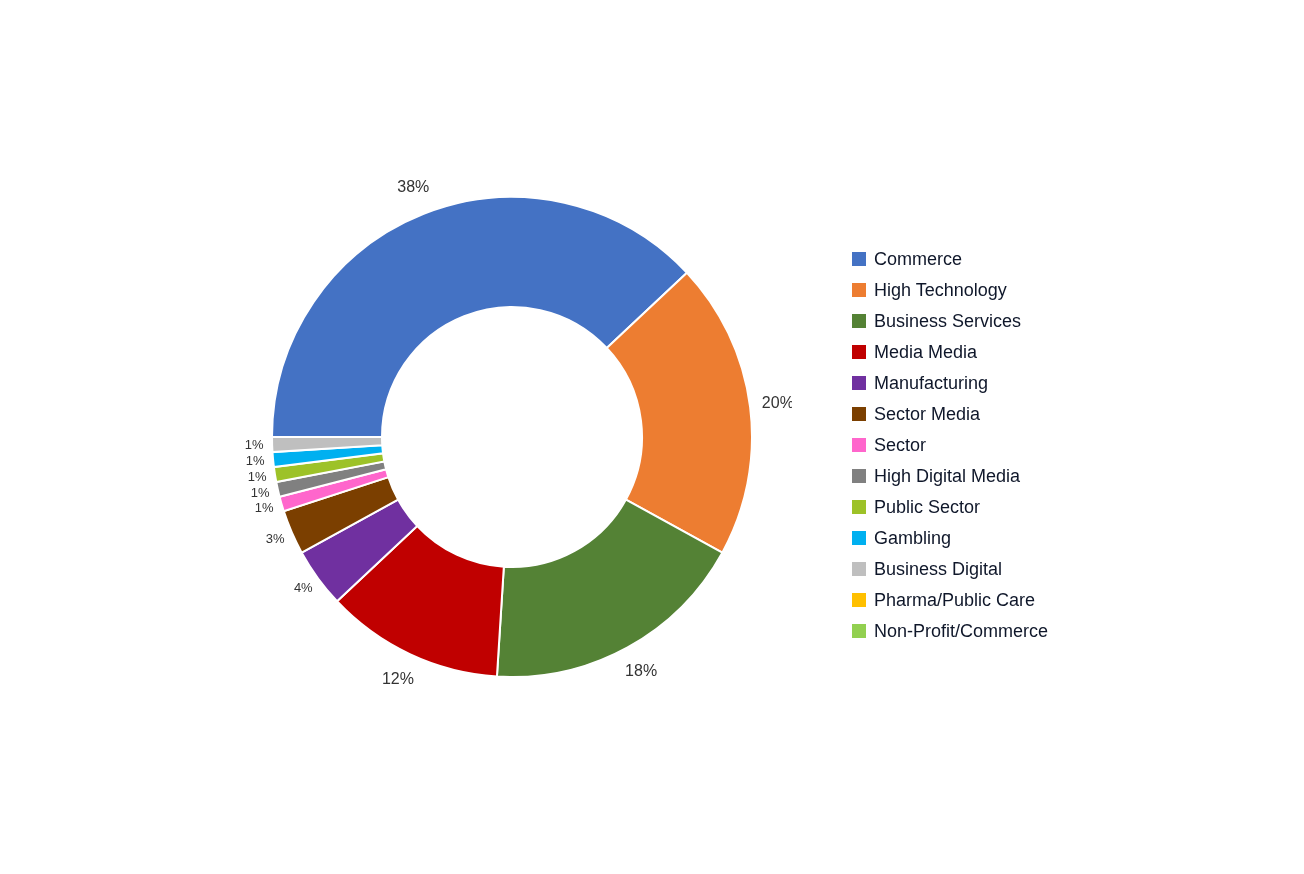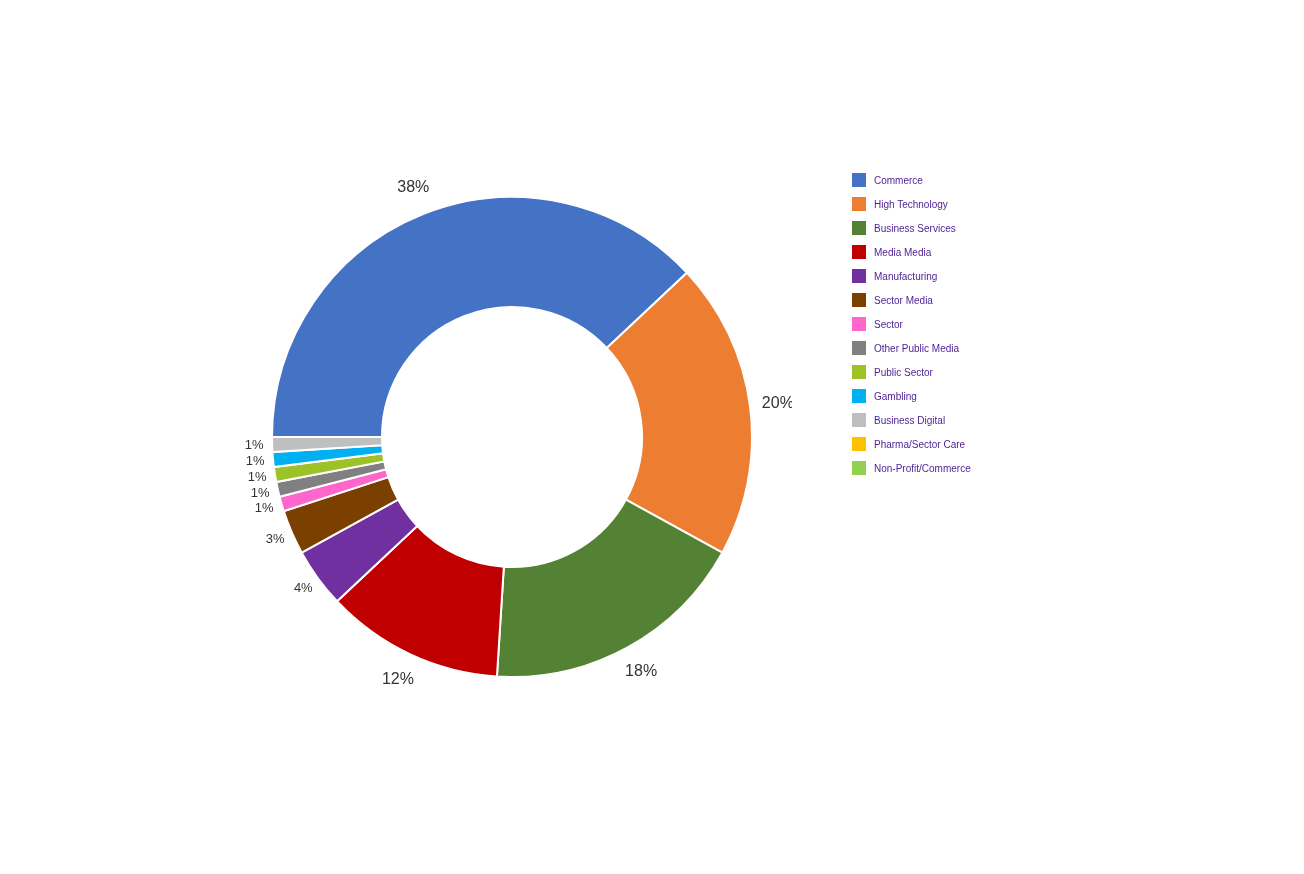--- a/index.html
+++ b/index.html
@@ -7,21 +7,21 @@
       background: #fff;
       font-family: Arial, sans-serif;
       width: 1304px;
       height: 874px;
       display: flex;
       align-items: center;
       justify-content: center;
     }
     .chart-container {
       display: flex;
-      align-items: flex-start;
+      align-items: center;
       justify-content: center;
       gap: 60px;
       padding: 20px;
     }
     .donut-wrapper {
       position: relative;
       width: 560px;
       height: 560px;
       flex-shrink: 0;
     }
@@ -45,22 +45,22 @@
       display: flex;
       align-items: center;
       gap: 8px;
     }
     .legend-color {
       width: 14px;
       height: 14px;
       flex-shrink: 0;
     }
     .legend-label {
-      font-size: 10px;
-      color: #4c1d95;
+      font-size: 18px;
+      color: #0f172a;
     }
   </style>
 </head>
 <body>
 
 <div class="chart-container">
   <div class="donut-wrapper">
     <svg viewBox="0 0 560 560" xmlns="http://www.w3.org/2000/svg">
 
     <path d="M 40 279.99999999999994 A 240 240 0 0 1 454.9524705811388 115.70869457711476 L 374.7659215647835 191.0088762292705 A 130 130 0 0 0 150 280 Z" fill="#4472C4" stroke="#fff" stroke-width="2"></path>
@@ -113,36 +113,36 @@
       <div class="legend-item">
         <div class="legend-color" style="background-color: rgb(123, 63, 0);"></div>
         <span class="legend-label">Sector Media</span>
       </div>
       <div class="legend-item">
         <div class="legend-color" style="background-color: rgb(255, 102, 204);"></div>
         <span class="legend-label">Sector</span>
       </div>
       <div class="legend-item">
         <div class="legend-color" style="background-color: rgb(128, 128, 128);"></div>
-        <span class="legend-label">Other Public Media</span>
+        <span class="legend-label">High Digital Media</span>
       </div>
       <div class="legend-item">
         <div class="legend-color" style="background-color: rgb(157, 194, 40);"></div>
         <span class="legend-label">Public Sector</span>
       </div>
       <div class="legend-item">
         <div class="legend-color" style="background-color: rgb(0, 176, 240);"></div>
         <span class="legend-label">Gambling</span>
       </div>
       <div class="legend-item">
         <div class="legend-color" style="background-color: rgb(191, 191, 191);"></div>
         <span class="legend-label">Business Digital</span>
       </div>
       <div class="legend-item">
         <div class="legend-color" style="background-color: rgb(255, 192, 0);"></div>
-        <span class="legend-label">Pharma/Sector Care</span>
+        <span class="legend-label">Pharma/Public Care</span>
       </div>
       <div class="legend-item">
         <div class="legend-color" style="background-color: rgb(146, 208, 80);"></div>
         <span class="legend-label">Non-Profit/Commerce</span>
       </div>
     </div>
 </div>
 
 </body></html>

